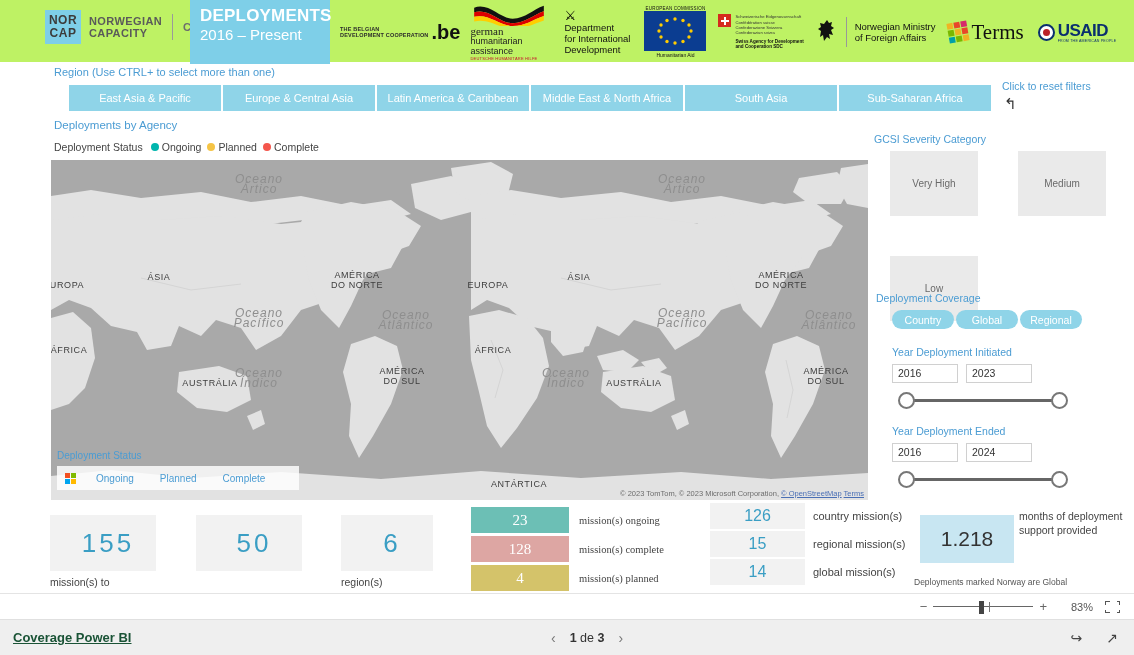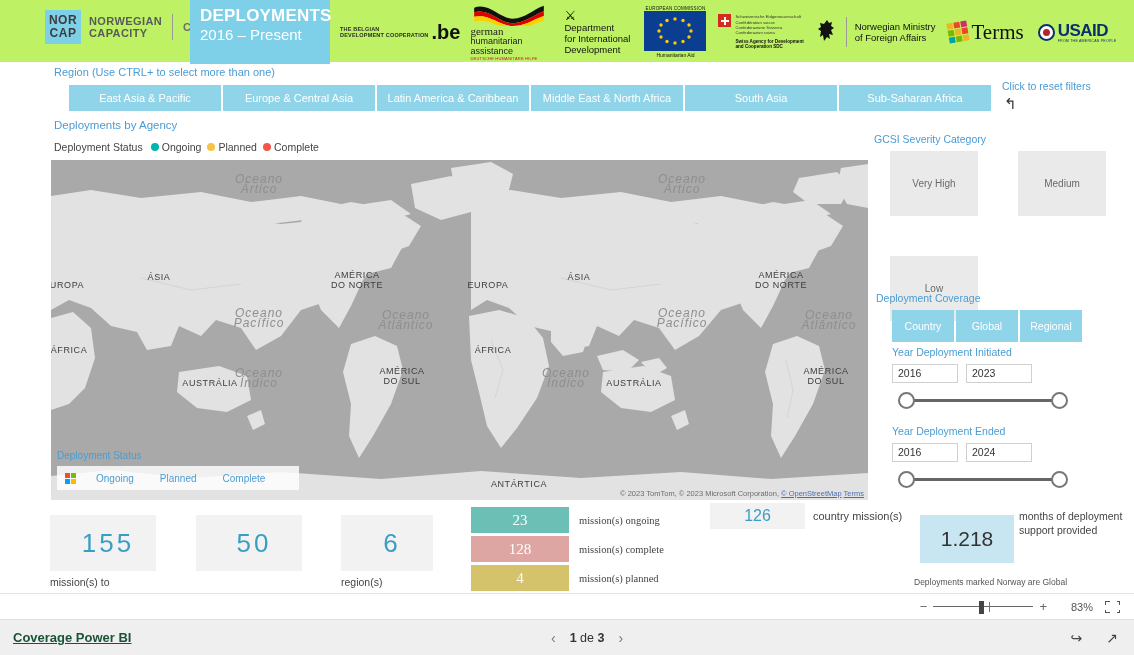--- a/index.html
+++ b/index.html
@@ -118,22 +118,22 @@
   
   .gcsi-label { position: absolute; left: 874px; top: 133px; font-size: 10.5px; color: #4b9cd3; }
   .gcsi-grid { position: absolute; left: 890px; top: 151px; display: grid; grid-template-columns: 88px 88px; grid-gap: 3px; gap: 40px; }
   .gcsi-cell {
     height: 65px; background: #eaeaea; color: #6a6a6a; font-size: 10px;
     display: flex; align-items: center; justify-content: center; cursor: pointer;
   }
   .cov-label { position: absolute; left: 876px; top: 292px; font-size: 10.5px; color: #4b9cd3; }
   .cov-row { position: absolute; left: 892px; top: 310px; display: flex; }
   .cov-btn {
-    width: 62px; height: 32px; background: #8fd4e8; color: #fff; font-size: 10.5px;
-    display: flex; align-items: center; justify-content: center; margin-right: 2px; cursor: pointer;
+    width: 62px; height: 19px; background: #8fd4e8; color: #fff; font-size: 10.5px;
+    display: flex; align-items: center; justify-content: center; margin-right: 2px; cursor: pointer; border-radius: 10px;
   }
   .slicer { position: absolute; width: 200px; }
   .sl-title { font-size: 10.5px; color: #4b9cd3; margin-bottom: 6px; }
   .sl-inputs { display: flex; }
   .sl-in {
     width: 66px; height: 19px; border: 1px solid #d0d0d0; background: #fff;
     font-size: 10.5px; color: #333; padding: 0 5px; line-height: 17px; margin-right: 8px;
   }
   .sl-track { position: relative; margin-top: 9px; height: 18px; width: 175px; }
   .sl-bar { position: absolute; left: 8px; top: 7px; width: 160px; height: 3px; background: #666; }
@@ -531,20 +531,28 @@
         <div class="stat-chip" style="background:#d4c36a">4</div>
         <div class="stat-txt">mission(s) planned</div>
       </div>
     </div>
 
     <div class="mis-stack">
       <div class="mis-row">
         <div class="mis-chip">126</div>
         <div class="mis-txt">country mission(s)</div>
       </div>
+      <div class="mis-row">
+        <div class="mis-chip">15</div>
+        <div class="mis-txt">regional mission(s)</div>
+      </div>
+      <div class="mis-row">
+        <div class="mis-chip">14</div>
+        <div class="mis-txt">global mission(s)</div>
+      </div>
     </div>
 
     <div class="months-chip">1.218</div>
     <div class="months-txt">months of deployment support provided</div>
     <div class="months-note">Deployments marked Norway are Global</div>
 
   </div>
 
   <div class="zoombar">
     <span class="zb-minus">−</span>

